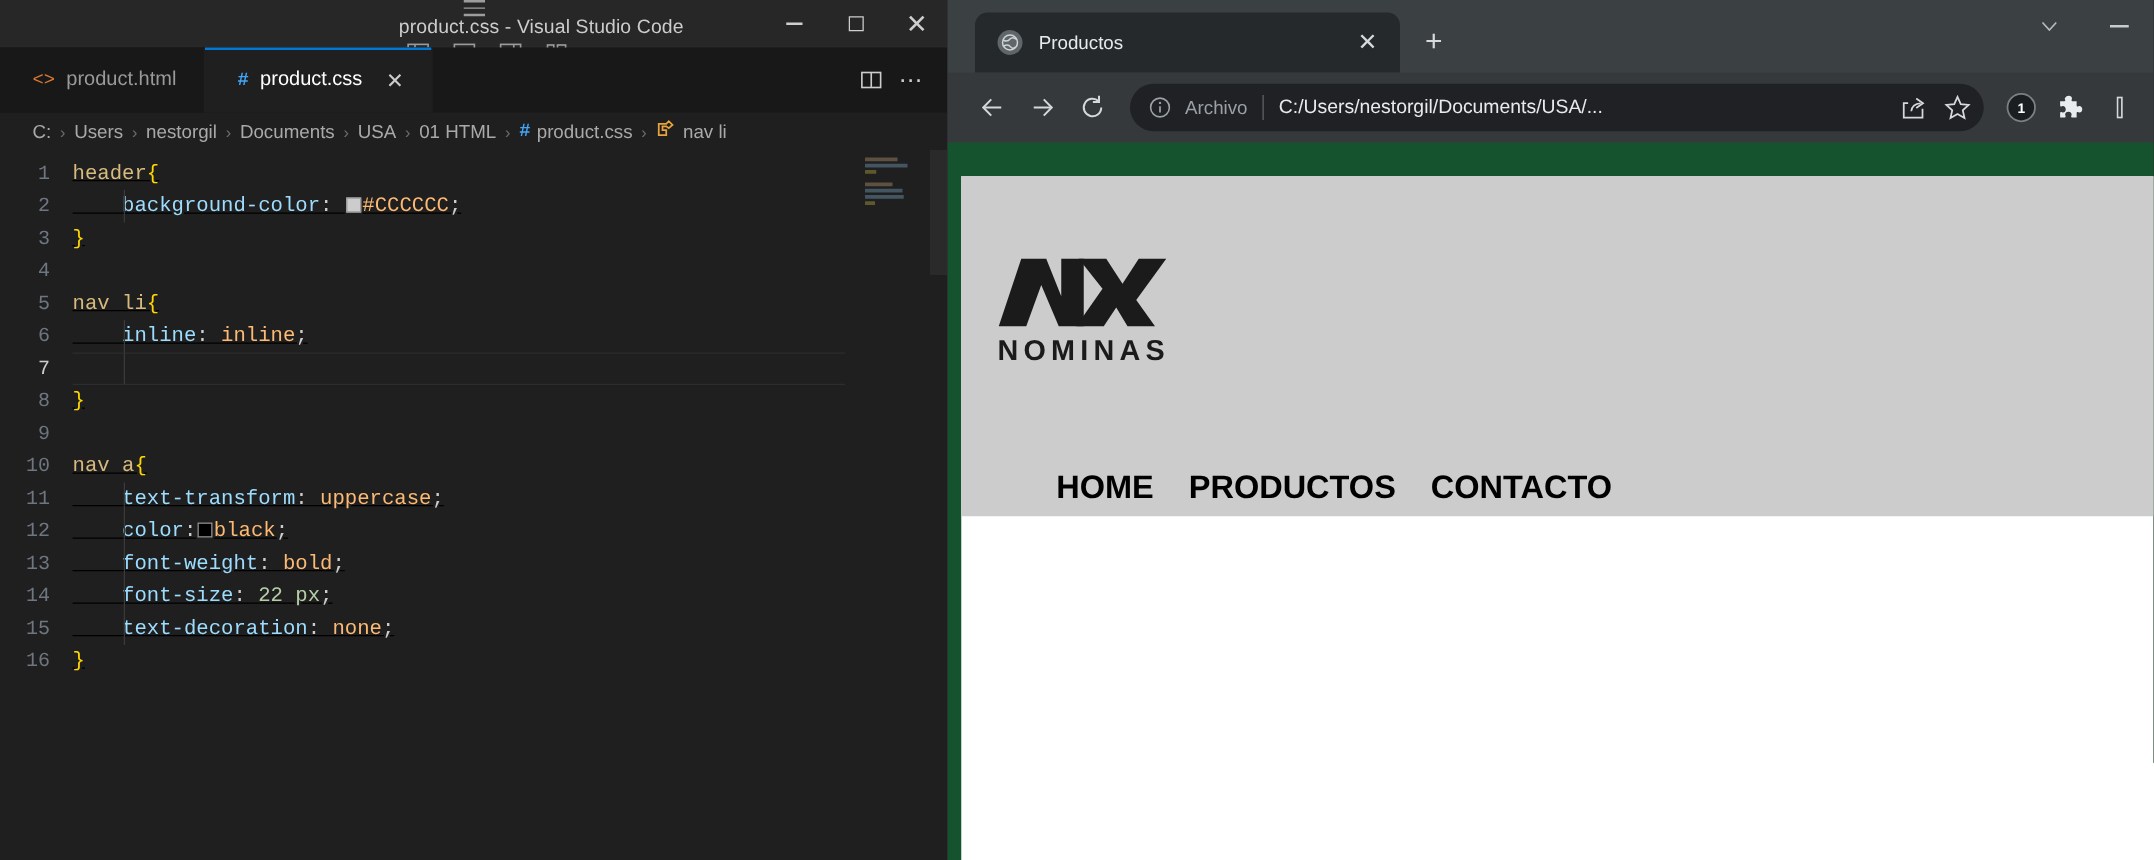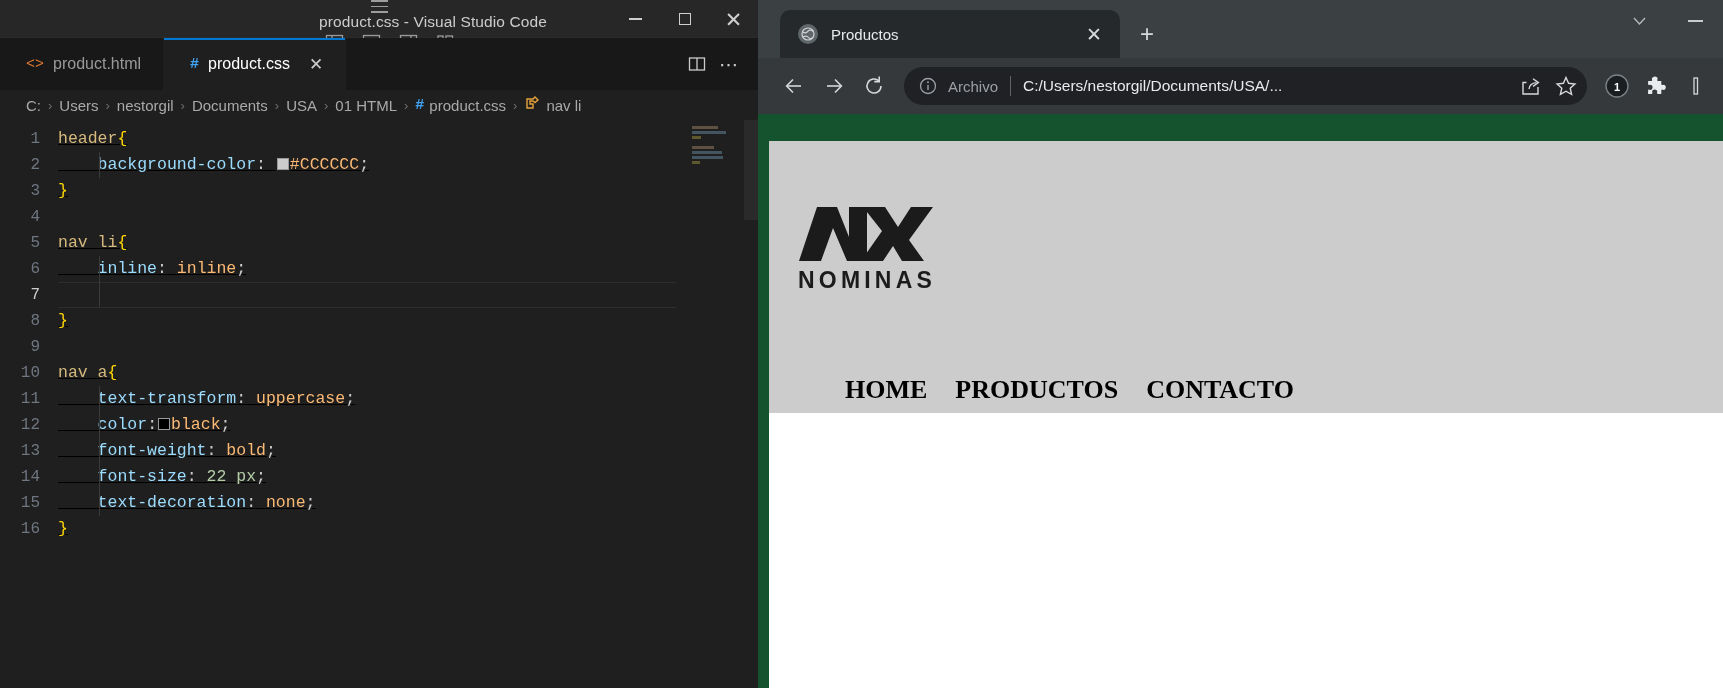--- a/index.html
+++ b/index.html
@@ -299,21 +299,21 @@
     letter-spacing: 4.2px;
     color: #1b1b1b;
     margin-top: 2px;
     margin-left: 1px;
   }
   nav.site-nav {
     position: absolute; left: 76px; bottom: 8px;
     display: flex; align-items: baseline;
   }
   nav.site-nav a {
-    font-family: Liberation Serif, serif;
+    font-family: Liberation Sans, sans-serif;
     font-weight: bold;
     font-size: 26px;
     color: #000000;
     text-decoration: none;
     text-transform: uppercase;
     margin: 0 0 0 28px;
     text-align: right;
   }
   nav.site-nav a:first-child { margin-left: 0; }
 </style>

